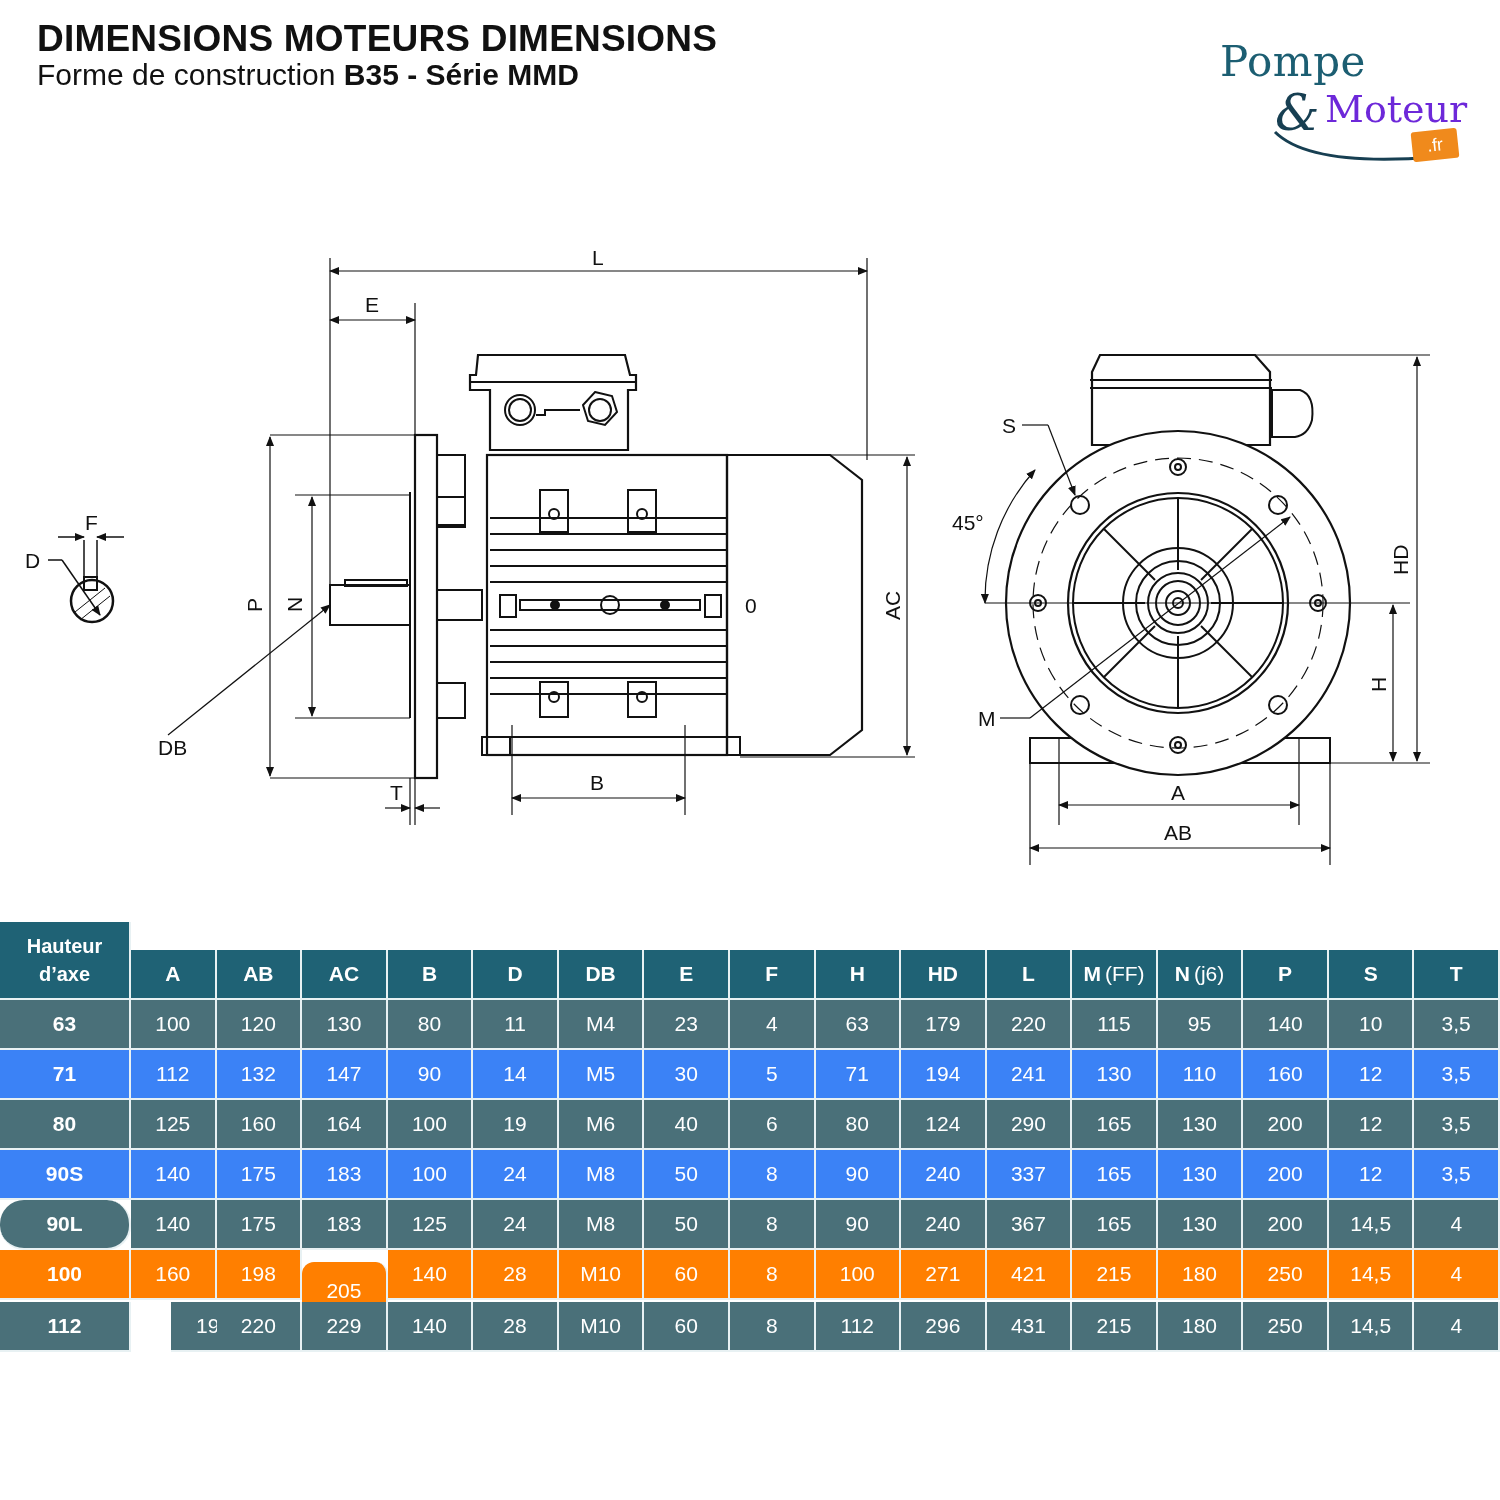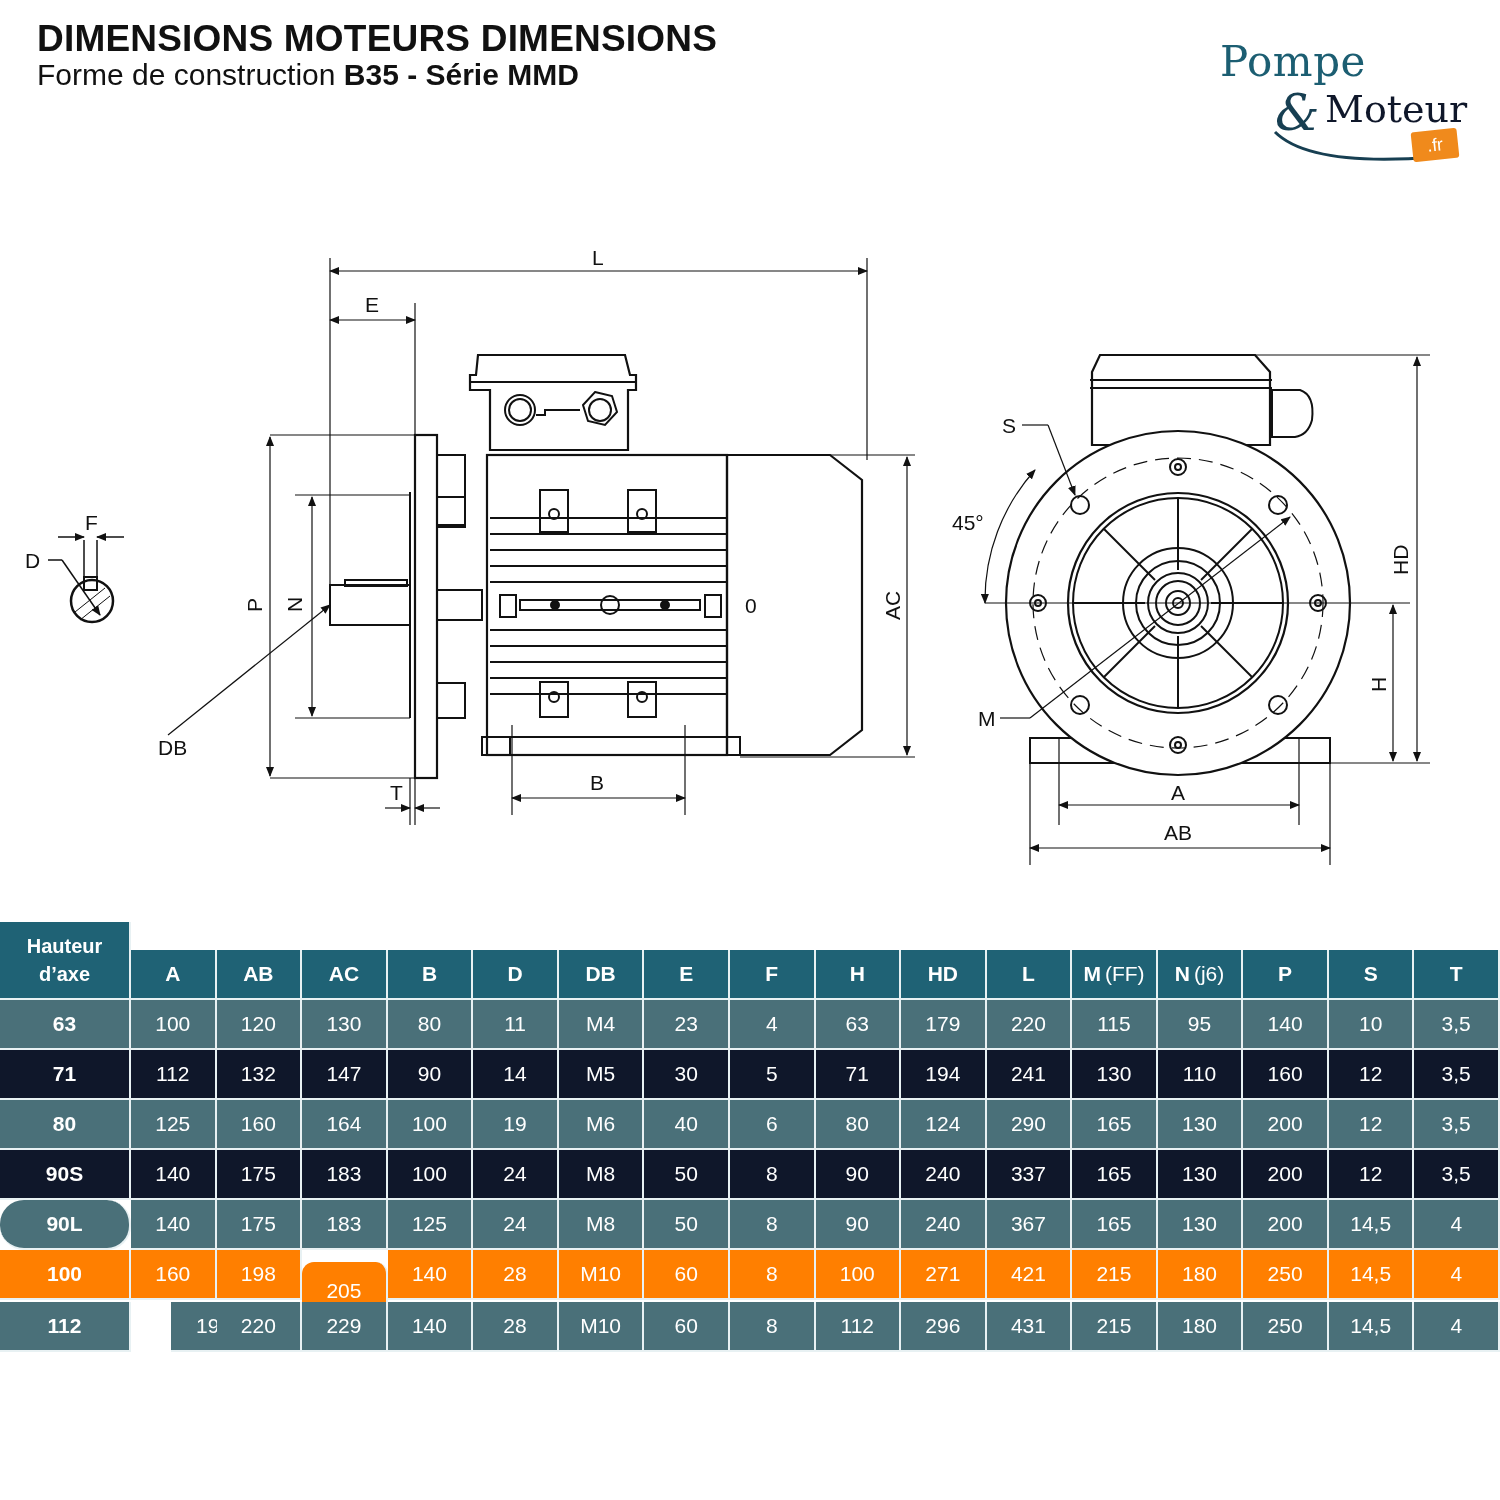--- a/index.html
+++ b/index.html
@@ -4,32 +4,32 @@
 <style>
   * { box-sizing: border-box; margin: 0; padding: 0; }
   body { width: 1500px; height: 1500px; background: #ffffff; position: relative; overflow: hidden;
          font-family: "Liberation Sans", "DejaVu Sans", sans-serif; color: #111; }
   .title { position: absolute; left: 37px; top: 18px; font-size: 37px; font-weight: bold; letter-spacing: 0.2px; color: #111; }
   .subtitle { position: absolute; left: 37px; top: 58px; font-size: 30px; color: #111; }
   .subtitle b { font-weight: bold; }
   .logo { position: absolute; left: 1215px; top: 8px; width: 260px; height: 135px; margin-top: 24px; }
   .logo .l1 { position: absolute; left: 5px; top: 5px; font-family: "DejaVu Serif", serif; font-size: 42px; color: #1c5e72; letter-spacing: 0.5px; }
   .logo .amp { position: absolute; left: 60px; top: 52px; font-family: "DejaVu Serif", serif; font-size: 50px; color: #173f52; font-style: italic; }
-  .logo .l2 { position: absolute; left: 110px; top: 55px; font-family: "DejaVu Serif", serif; font-size: 38px; color: #0f172a; }
+  .logo .l2 { position: absolute; left: 110px; top: 55px; font-family: "DejaVu Serif", serif; font-size: 38px; color: #6d28d9; }
   .logo .fr { position: absolute; left: 197px; top: 98px; width: 46px; height: 30px; background: #f08a1c; color: #fff;
               font-size: 18px; text-align: center; line-height: 30px; border-radius: 3px; transform: rotate(-6deg); }
   .drawing { position: absolute; left: 0; top: 0; width: 1500px; height: 900px; }
   .tbl { position: absolute; left: 0; top: 922px; width: 1500px; }
   .cell { position: absolute; color: #fff; display: flex; align-items: center; justify-content: center; font-size: 21px;
           border-right: 2px solid #e8f1f3; border-bottom: 2px solid #e8f1f3; }
   .hdr { background: #1f6275; font-weight: bold; font-size: 21px; }
   .hdr .light { font-weight: normal; margin-left: 4px; }
   .hdr-first { background: #1f6275; font-weight: bold; font-size: 20px; line-height: 28px; text-align: center; flex-direction: column; }
   .row-dark { background: #4a7079; }
-  .row-light { background: #0f172a; }
+  .row-light { background: #3b82f6; }
   .row-hl { background: #ff7f00; }
   .first-col { font-weight: bold; }
 </style>
 </head>
 <body>
 
 <div class="title">DIMENSIONS MOTEURS DIMENSIONS</div>
 <div class="subtitle"><span>Forme de construction </span><b>B35 - Série MMD</b></div>
 
 <div class="logo">

